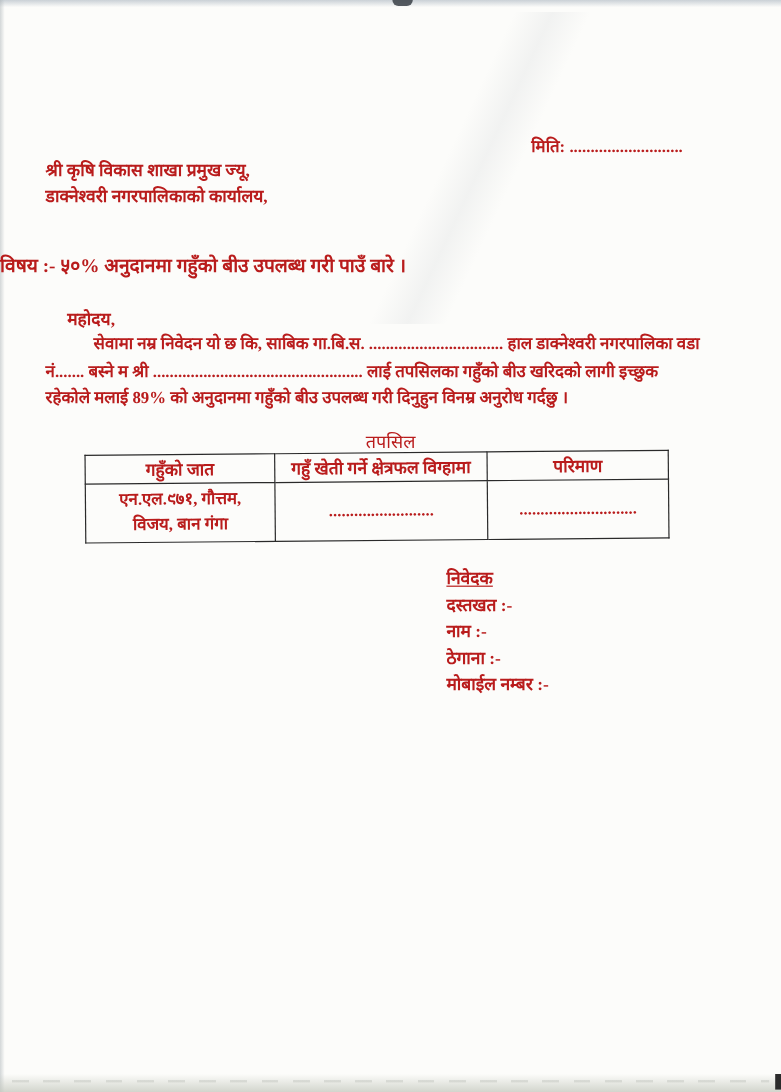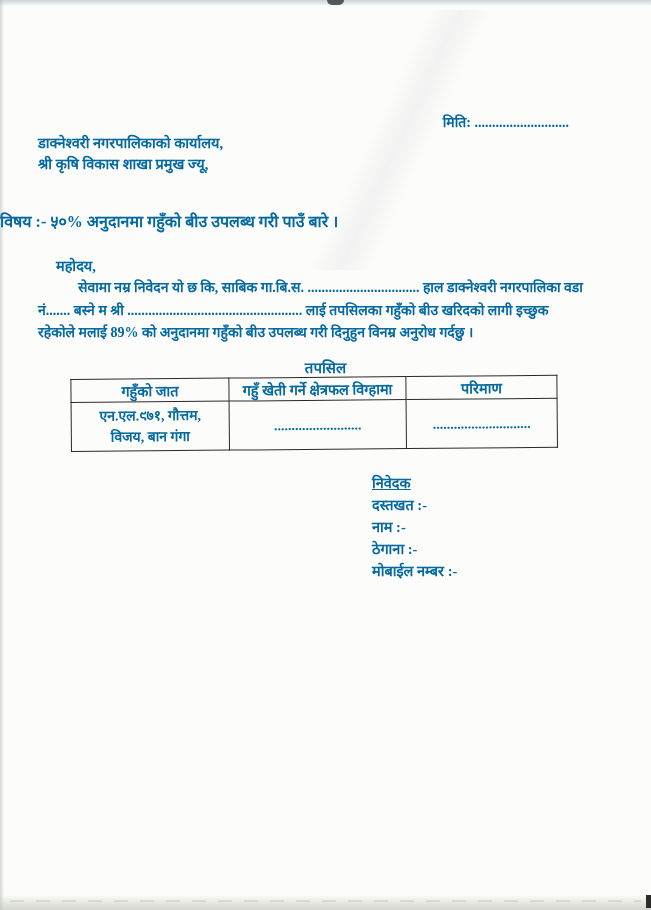--- a/index.html
+++ b/index.html
@@ -7,21 +7,21 @@
     padding: 0;
     background: #f2f2f0;
   }
   .page {
     position: relative;
     width: 651px;
     height: 910px;
     margin: 0 auto;
     background: #fcfcfa;
     overflow: hidden;
-    color: #0369a1;
+    color: #b91c1c;
     font-family: "Liberation Serif", "DejaVu Serif", serif;
     font-weight: 600;
   }
   
   .scan-edge-top {
     position: absolute; top: 0; left: 0; right: 0; height: 6px;
     background: linear-gradient(to bottom, rgba(175,185,195,.65), rgba(255,255,255,0));
     pointer-events: none;
   }
   .scan-blob-top {
@@ -70,21 +70,21 @@
   .salutation {
     position: absolute; left: 56px; top: 255px; font-size: 14.5px;
   }
   .body-text {
     position: absolute; left: 38px; top: 277px; width: 580px;
     font-size: 14px; line-height: 22.5px; white-space: nowrap;
   }
   .body-text .indent { padding-left: 40px; }
   .schedule-title {
     position: absolute; left: 0; right: 0; top: 357px;
-    text-align: center; font-size: 15px; font-weight: bold;
+    text-align: center; font-size: 15px; font-weight: normal;
   }
   table.schedule {
     position: absolute; left: 71px; top: 379px; width: 486px;
     border-collapse: collapse; table-layout: fixed;
     transform: rotate(-0.5deg); transform-origin: left bottom;
     font-size: 14px; background: transparent;
   }
   .schedule th, .schedule td {
     border: 1.7px solid #2a2a2a; text-align: center; vertical-align: middle;
   }
@@ -105,22 +105,22 @@
   <div class="scan-blob-top"></div>
   <div class="scan-edge-left"></div>
   <div class="scan-crease"></div>
   <div class="scan-edge-bottom"></div>
   <div class="scan-speckles"></div>
   <div class="scan-mark-bottom-right"></div>
 
   <div class="date-line">मिति: ...........................</div>
 
   <div class="recipient">
+    <div>श्री कृषि विकास शाखा प्रमुख ज्यू,</div>
     <div>डाक्नेश्वरी नगरपालिकाको कार्यालय,</div>
-    <div>श्री कृषि विकास शाखा प्रमुख ज्यू,</div>
   </div>
 
   <div class="subject">विषय :- ५०% अनुदानमा गहुँको बीउ उपलब्ध गरी पाउँ बारे ।</div>
 
   <div class="salutation">महोदय,</div>
 
   <div class="body-text">
     <div class="indent">सेवामा नम्र निवेदन यो छ कि, साबिक गा.बि.स. ................................ हाल डाक्नेश्वरी नगरपालिका वडा</div>
     <div>नं....... बस्ने म श्री .................................................. लाई तपसिलका गहुँको बीउ खरिदको लागी इच्छुक</div>
     <div>रहेकोले मलाई 89% को अनुदानमा गहुँको बीउ उपलब्ध गरी दिनुहुन विनम्र अनुरोध गर्दछु ।</div>

